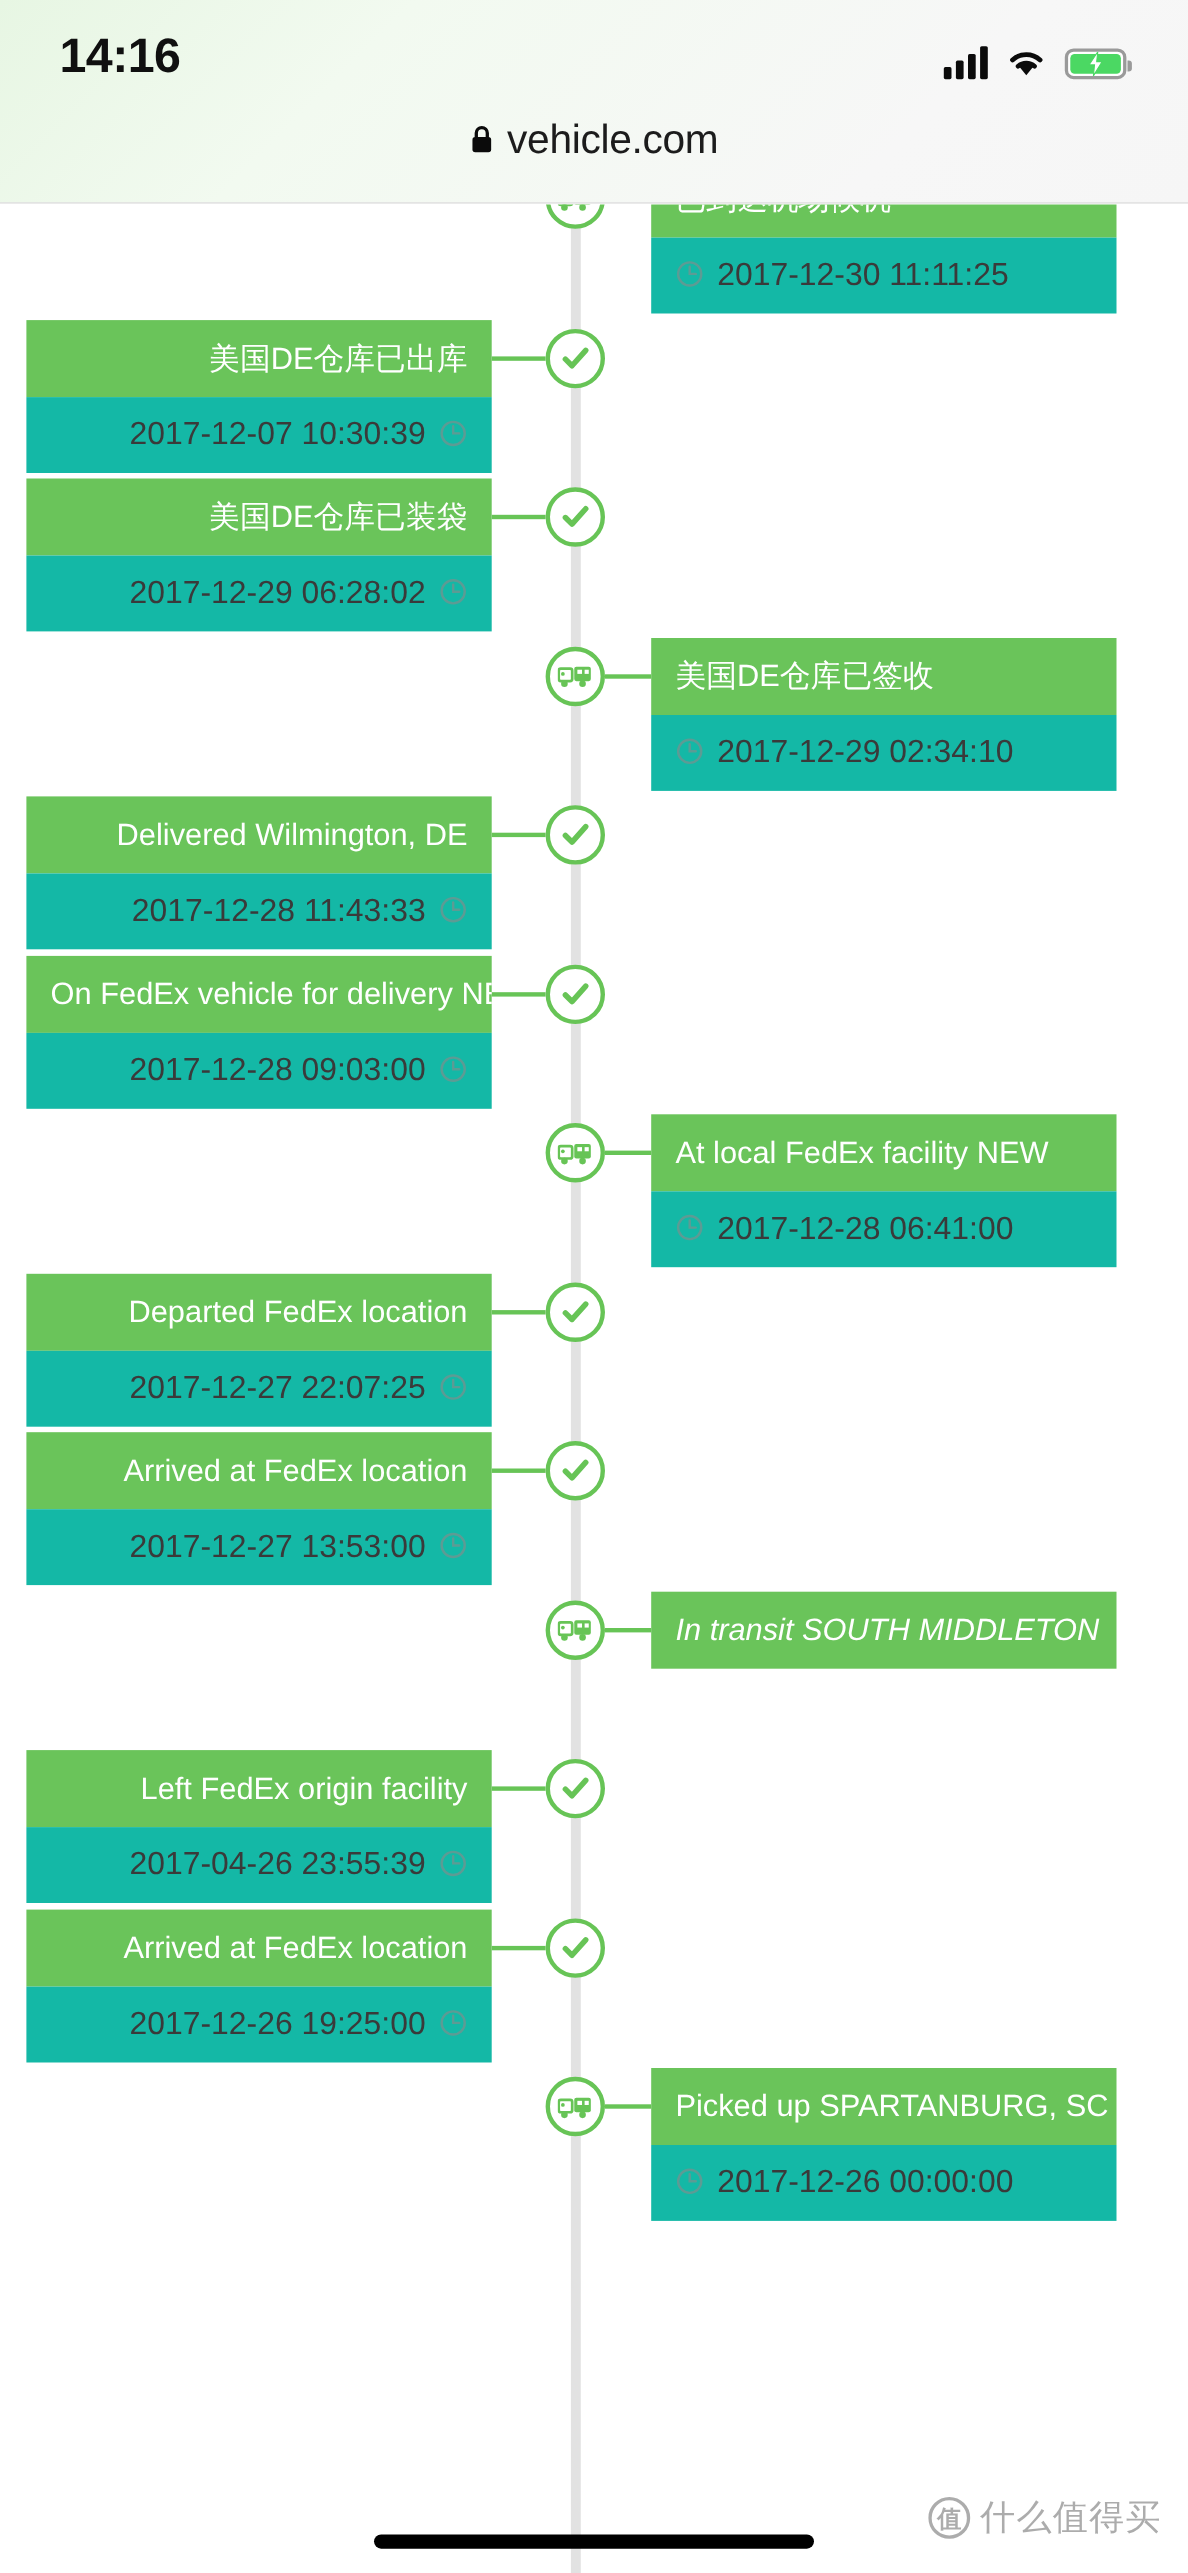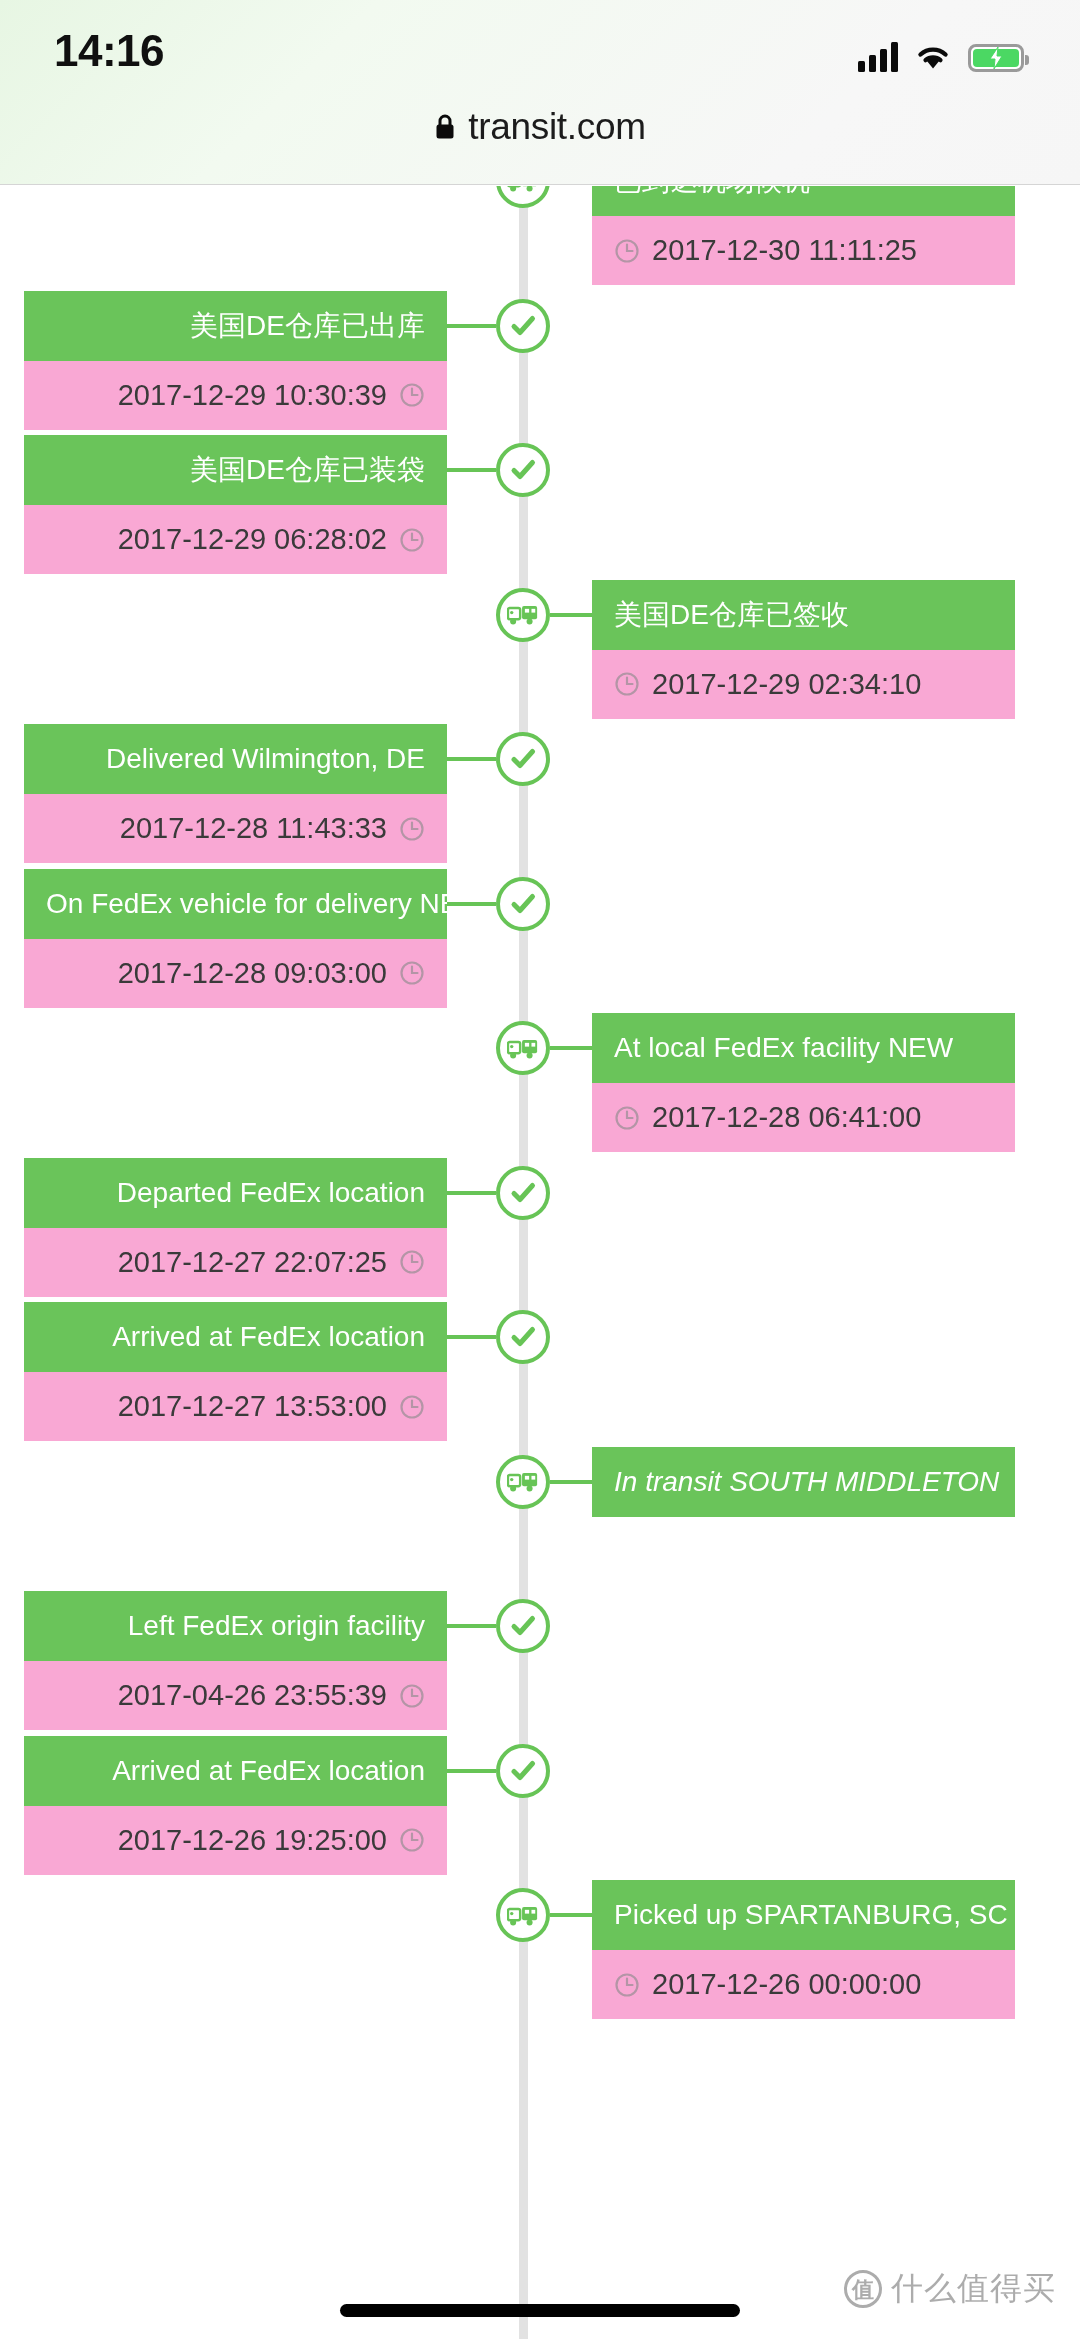--- a/index.html
+++ b/index.html
@@ -174,27 +174,27 @@
   .card .title {
     background: #6ac45a;
     color: #ffffff;
     font-size: 28px;
     line-height: 1;
     padding: 21px 22px;
     white-space: nowrap;
     overflow: hidden;
   }
   .card .meta {
-    background: #f9a8d4;
+    background: #14b8a6;
     color: #3a3a3a;
     font-size: 29px;
     line-height: 1;
     padding: 20px 22px;
     display: flex;
-    align-items: center;
+    align-items: flex-start;
     gap: 12px;
     white-space: nowrap;
   }
 
   
   .card.left { left: 24px; }
   .card.left .title { text-align: right; }
   .card.left .meta { justify-content: flex-end; }
 
   
@@ -274,21 +274,21 @@
           </svg>
         </span>
       </div>
     </div>
 
     <div class="url-bar">
       <svg class="lock-icon" viewBox="0 0 22 28">
         <path d="M6 12 V8 a5 5 0 0 1 10 0 v4" stroke="#0b0b0b" stroke-width="3" fill="none"></path>
         <rect x="2.5" y="11.5" width="17" height="14" rx="2.5" fill="#0b0b0b"></rect>
       </svg>
-      <span class="url-text">transit.com</span>
+      <span class="url-text">vehicle.com</span>
     </div>
   </div>
 
   <div class="timeline">
     <div class="spine"></div>
     <div id="events-root">
         <div class="node" style="top: -32px;">
           <svg viewBox="0 0 34 24" width="32" height="23">
             <rect x="1" y="5" width="13" height="12" rx="2" fill="none" stroke="#67c456" stroke-width="2.6"></rect>
             <rect x="16" y="3" width="16" height="14" rx="2" fill="#67c456"></rect>
@@ -311,21 +311,21 @@
         </div>
         <div class="connector" style="top: 137.5px; left: 447px; width: 49px;"></div>
         <div class="node" style="top: 112.5px;">
           <svg viewBox="0 0 30 30" width="30" height="30">
             <path d="M6 15.5 L12 21.5 L24.5 7.5" stroke="#67c456" stroke-width="5" fill="none" stroke-linecap="round" stroke-linejoin="round"></path>
           </svg>
         </div>
         <div class="card left" style="top: 104.5px;">
           <div class="title">美国DE仓库已出库</div>
           <div class="meta">
-            <span>2017-12-29 10:30:39</span>
+            <span>2017-12-07 10:30:39</span>
             <svg class="clock" viewBox="0 0 26 26">
               <circle cx="13" cy="13" r="10.5" fill="none" stroke="#8a8a8a" stroke-width="2.2"></circle>
               <path d="M13 6.5 V13 H18.5" stroke="#8a8a8a" stroke-width="2.2" fill="none" stroke-linecap="round"></path>
             </svg>
           </div>
         </div>
         <div class="connector" style="top: 282px; left: 447px; width: 49px;"></div>
         <div class="node" style="top: 257px;">
           <svg viewBox="0 0 30 30" width="30" height="30">
             <path d="M6 15.5 L12 21.5 L24.5 7.5" stroke="#67c456" stroke-width="5" fill="none" stroke-linecap="round" stroke-linejoin="round"></path>

